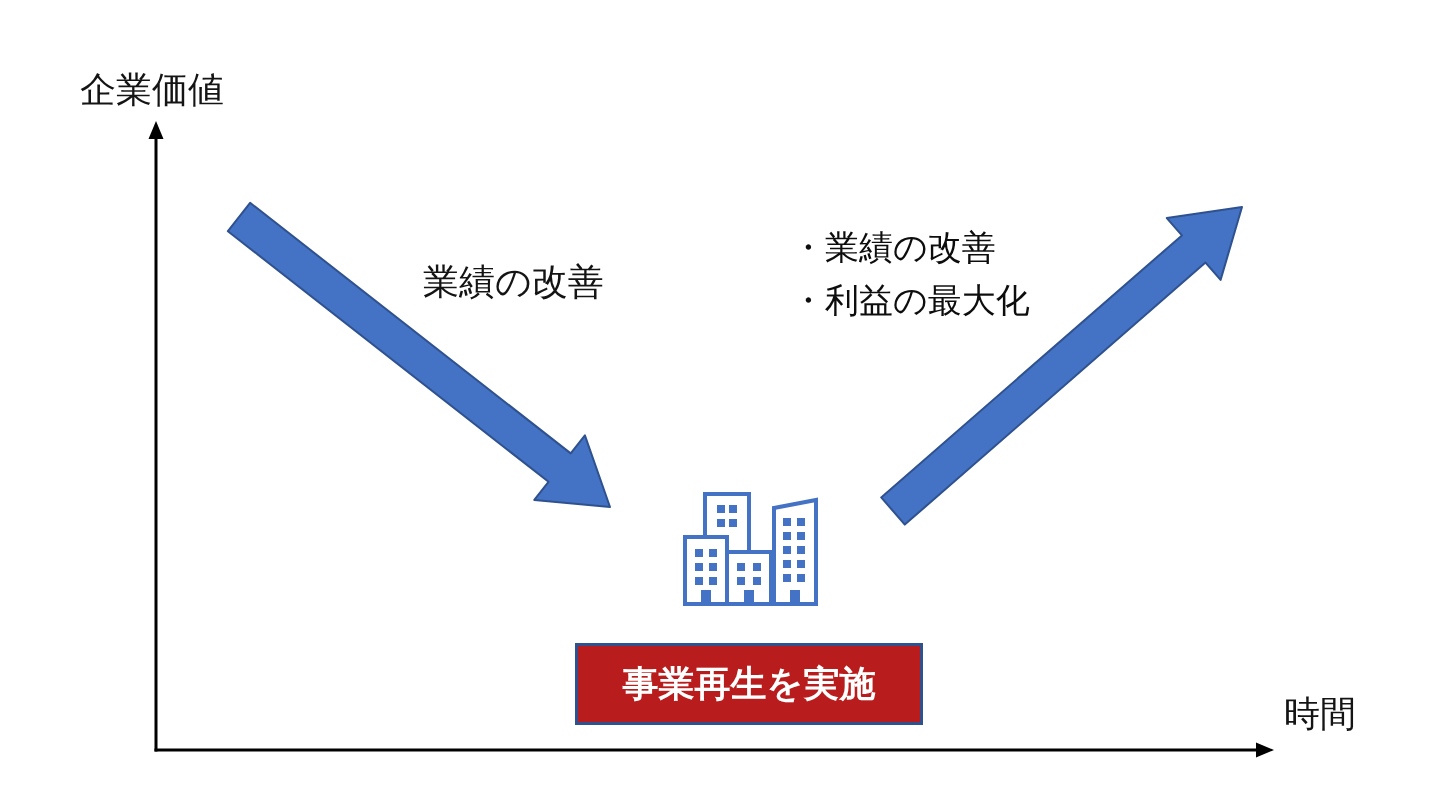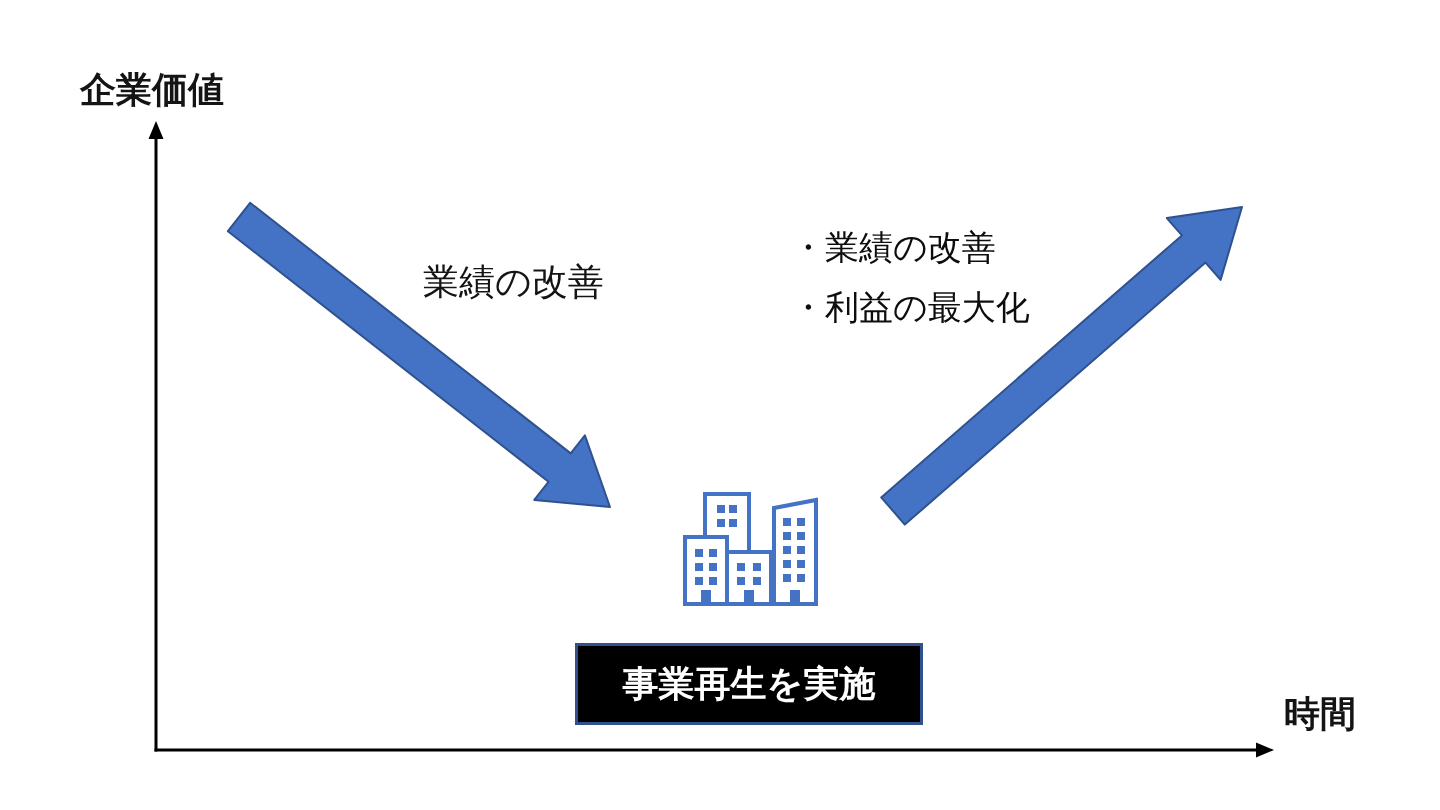--- a/index.html
+++ b/index.html
@@ -16,21 +16,20 @@
     position: absolute;
     left: 0; top: 0;
     width: 1440px; height: 810px;
   }
   .axis-label {
     position: absolute;
     font-size: 36px;
     line-height: 40px;
     color: #141414;
     white-space: nowrap;
-    font-weight: bold;
   }
   .y-axis-label { left: 80px; top: 70px; }
   .x-axis-label { left: 1284px; top: 694px; }
   .decline-label {
     position: absolute;
     left: 423px; top: 262px;
     font-size: 36px;
     line-height: 40px;
     color: #141414;
     white-space: nowrap;
@@ -41,32 +40,32 @@
     list-style: none;
     margin: 0; padding: 0;
   }
   .bullet {
     font-size: 34px;
     font-weight: 400;
     line-height: 40px;
     color: #0d0d0d;
     white-space: nowrap;
   }
-  .bullet + .bullet { margin-top: 20px; }
+  .bullet + .bullet { margin-top: 13px; }
   .building-icon {
     position: absolute;
     left: 683px; top: 490px;
     width: 135px; height: 117px;
   }
   .action-box {
     position: absolute;
     left: 575px; top: 643px;
     width: 348px; height: 82px;
     box-sizing: border-box;
-    background: #000000;
+    background: #b91c1c;
     border: 3px solid #2F528F;
     display: flex;
     align-items: center;
     justify-content: center;
   }
   .action-box-label {
     color: #ffffff;
     font-size: 36px;
     font-weight: 700;
     white-space: nowrap;

